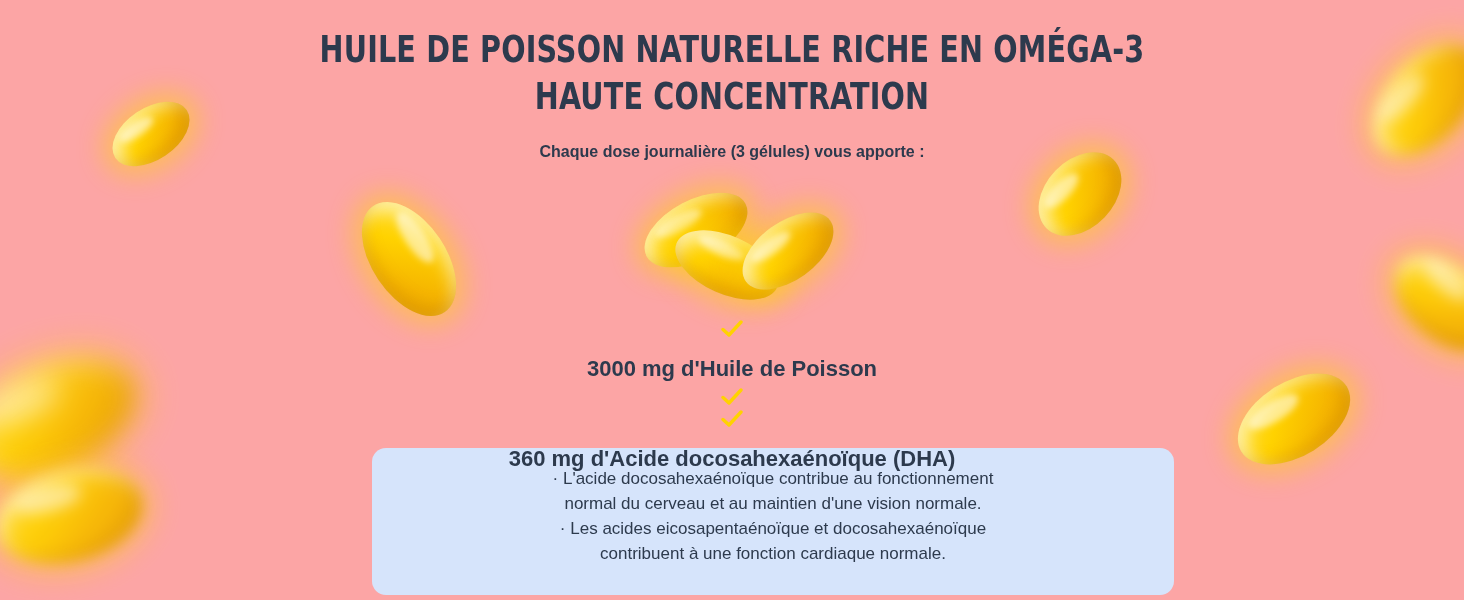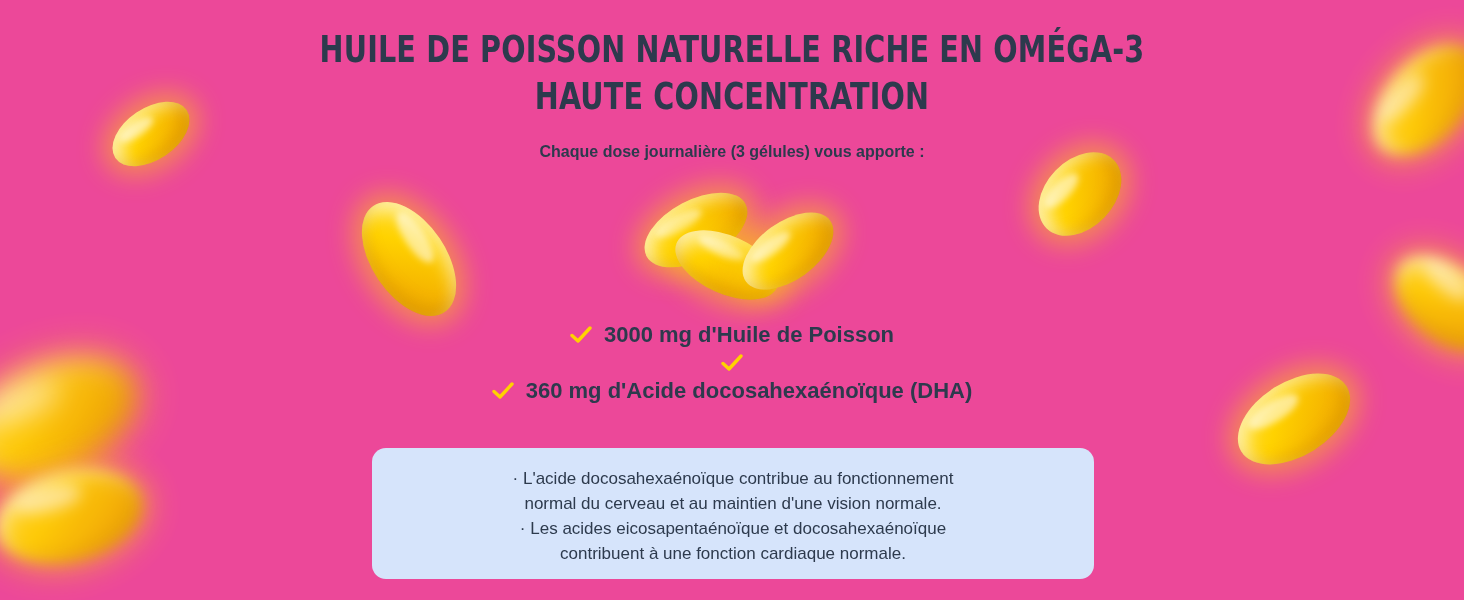--- a/index.html
+++ b/index.html
@@ -10,21 +10,21 @@
     width: 1464px;
     height: 600px;
     background: #ffffff;
     font-family: "Liberation Sans", sans-serif;
     overflow: hidden;
   }
   .banner {
     position: relative;
     width: 1464px;
     height: 600px;
-    background: #ec4899;
+    background: #fca5a5;
     overflow: hidden;
   }
 
   
   .capsule-layer {
     position: absolute;
     inset: 0;
     pointer-events: none;
   }
   .capsule {
@@ -102,36 +102,37 @@
   .benefit {
     display: flex;
     align-items: center;
     justify-content: center;
     gap: 12px;
     color: #2d3a4d;
     font-size: 22px;
     font-weight: 700;
     line-height: 1.55;
     white-space: nowrap;
+    flex-direction: column;
   }
   .check {
     display: inline-block;
     width: 22px;
     height: 22px;
     flex: 0 0 22px;
     position: relative;
   }
   .check svg { display: block; }
 
   .note {
     position: absolute;
     left: 372px;
     top: 448px;
-    width: 722px;
-    padding: 18px 26px 12px;
+    width: 802px;
+    padding: 18px 26px 28px;
     box-sizing: border-box;
     background: #d6e4fb;
     border-radius: 14px;
     color: #2d3a4d;
     font-size: 17px;
     line-height: 1.48;
     text-align: center;
   }
   .note p { margin: 0; }
 </style>

